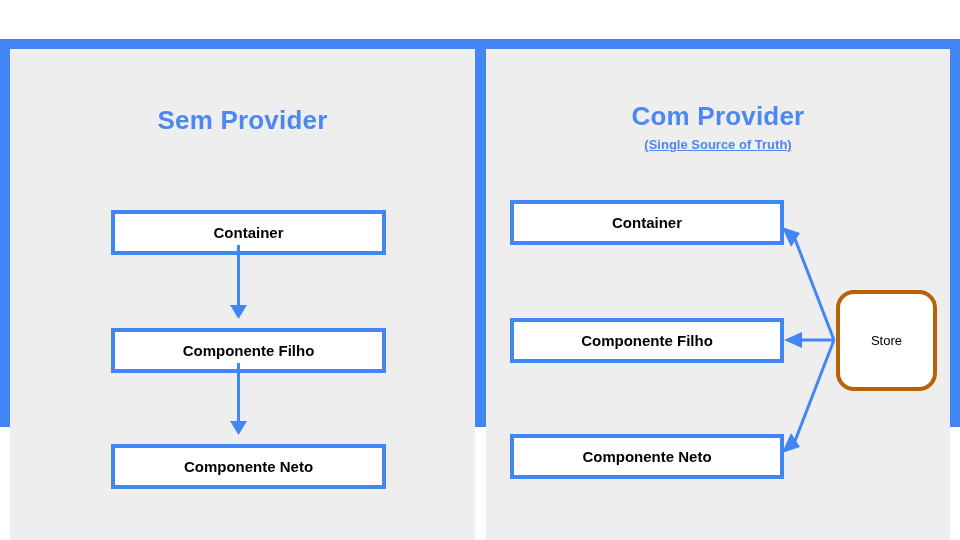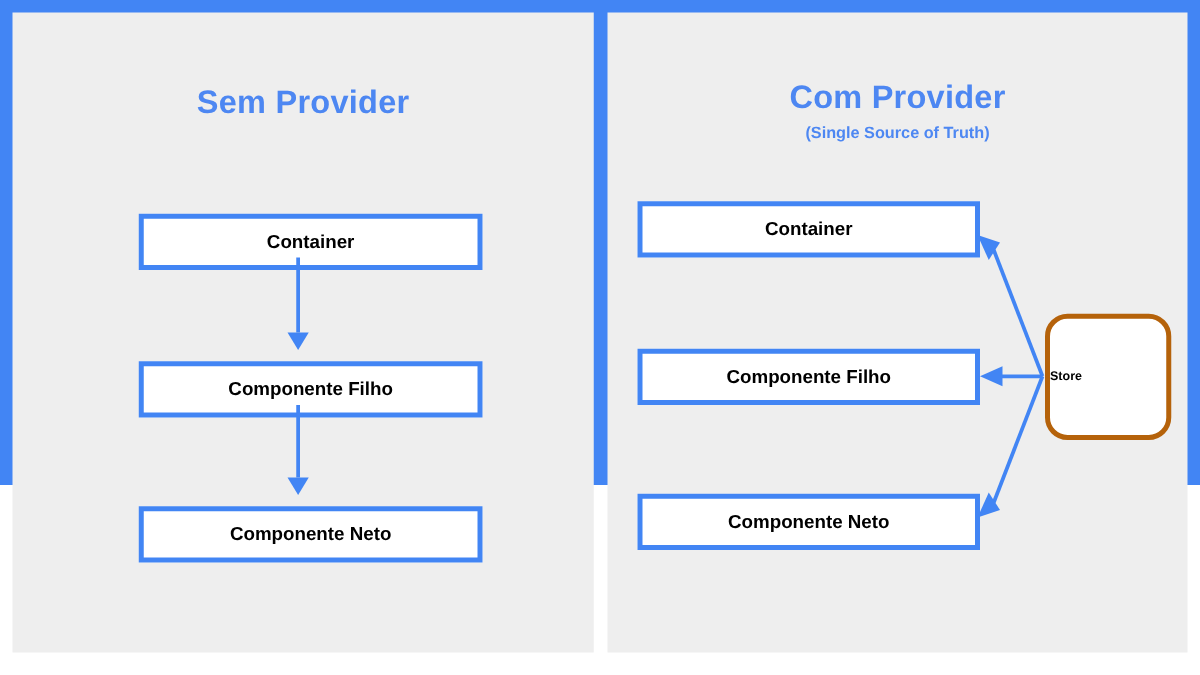--- a/index.html
+++ b/index.html
@@ -12,20 +12,21 @@
     height: 540px;
     overflow: hidden;
     font-family: "Liberation Sans", sans-serif;
   }
   #slide {
     position: relative;
     width: 960px;
     height: 388px;
     background: #4285f4;
     box-sizing: border-box;
+    margin-top: 39px;
   }
   .panel {
     position: absolute;
     background: #eeeeee;
     box-sizing: border-box;
   }
   #panel-left {
     left: 10px;
     top: 10px;
     width: 465px;
@@ -57,20 +58,21 @@
   }
   .panel-subtitle {
     position: absolute;
     left: 0;
     width: 100%;
     text-align: center;
     color: #4d87f2;
     font-weight: bold;
     font-size: 13px;
     top: 88px;
+    text-decoration: underline;
   }
   .node {
     position: absolute;
     box-sizing: border-box;
     background: #ffffff;
     border: 4px solid #4285f4;
     display: flex;
     align-items: center;
     justify-content: center;
     color: #000000;
@@ -95,24 +97,24 @@
     left: 836px;
     top: 251px;
     width: 101px;
     height: 101px;
     box-sizing: border-box;
     background: #ffffff;
     border: 4px solid #b5620a;
     border-radius: 18px;
     display: flex;
     align-items: center;
-    justify-content: flex-start;
+    justify-content: center;
     color: #000000;
-    font-weight: bold;
-    font-size: 10px;
+    font-weight: normal;
+    font-size: 13px;
   }
   #arrows-left, #arrows-right {
     position: absolute;
     left: 0;
     top: 0;
     width: 960px;
     height: 540px;
     pointer-events: none;
   }
 </style>

